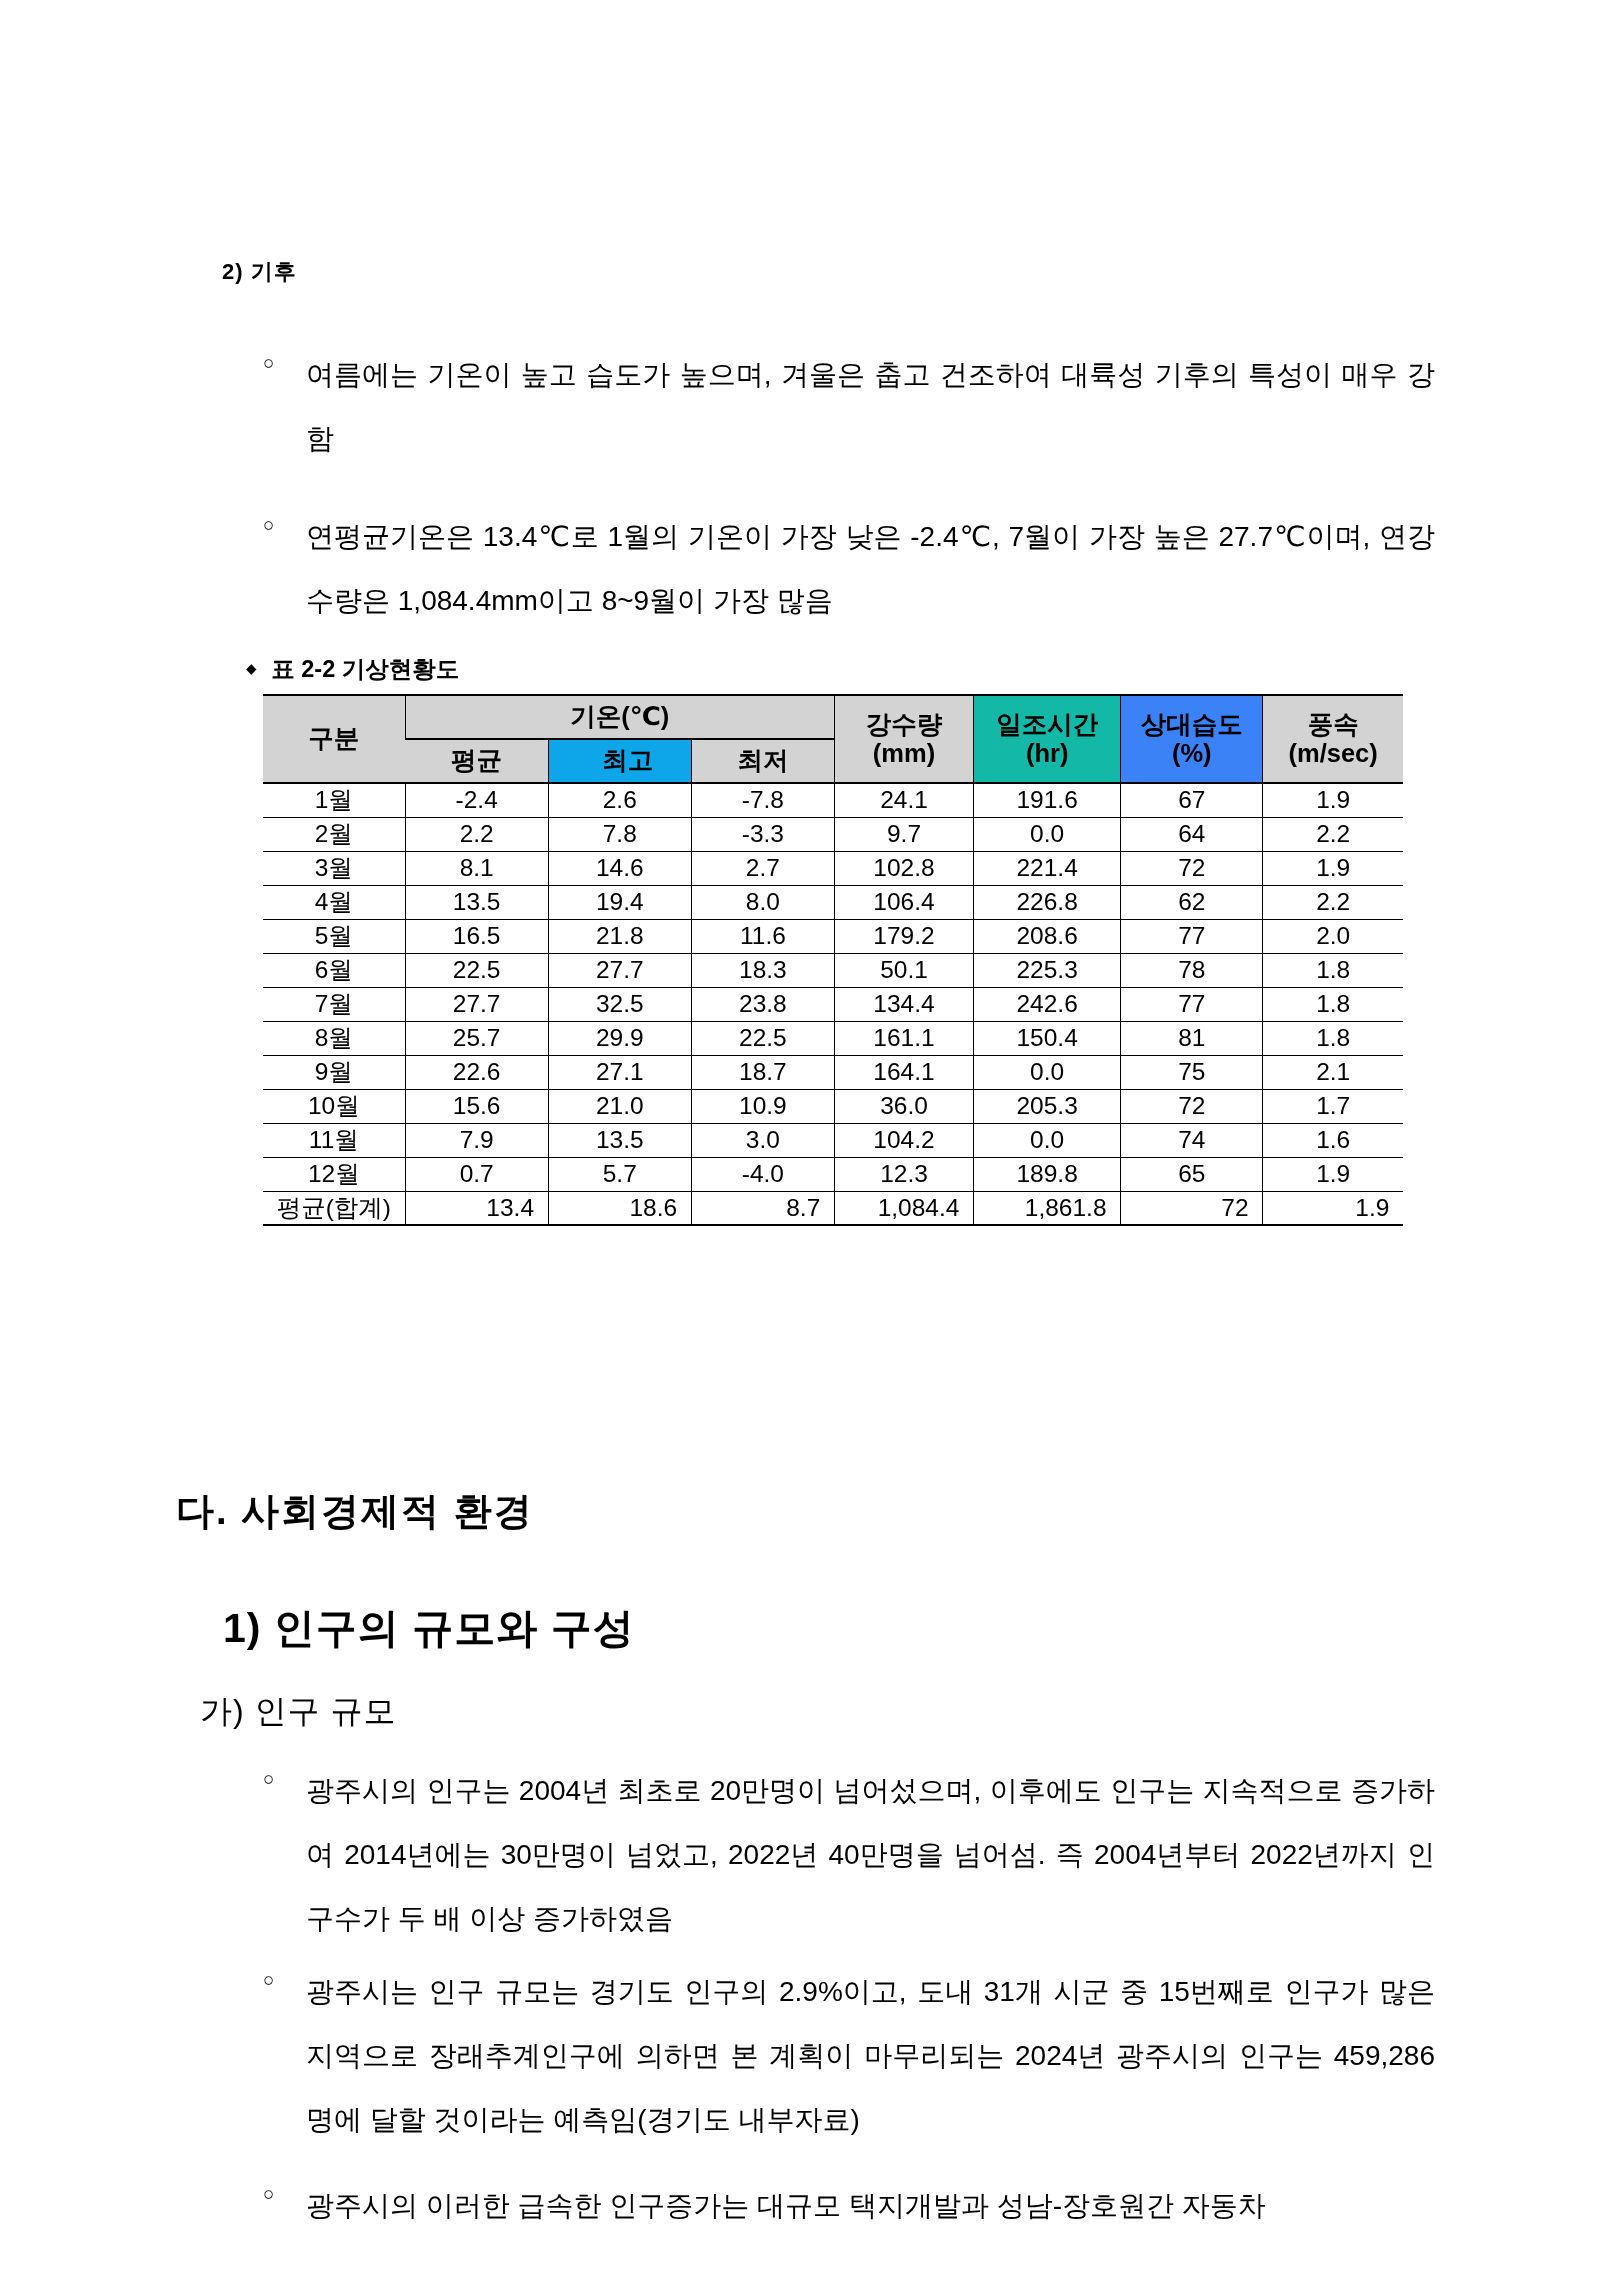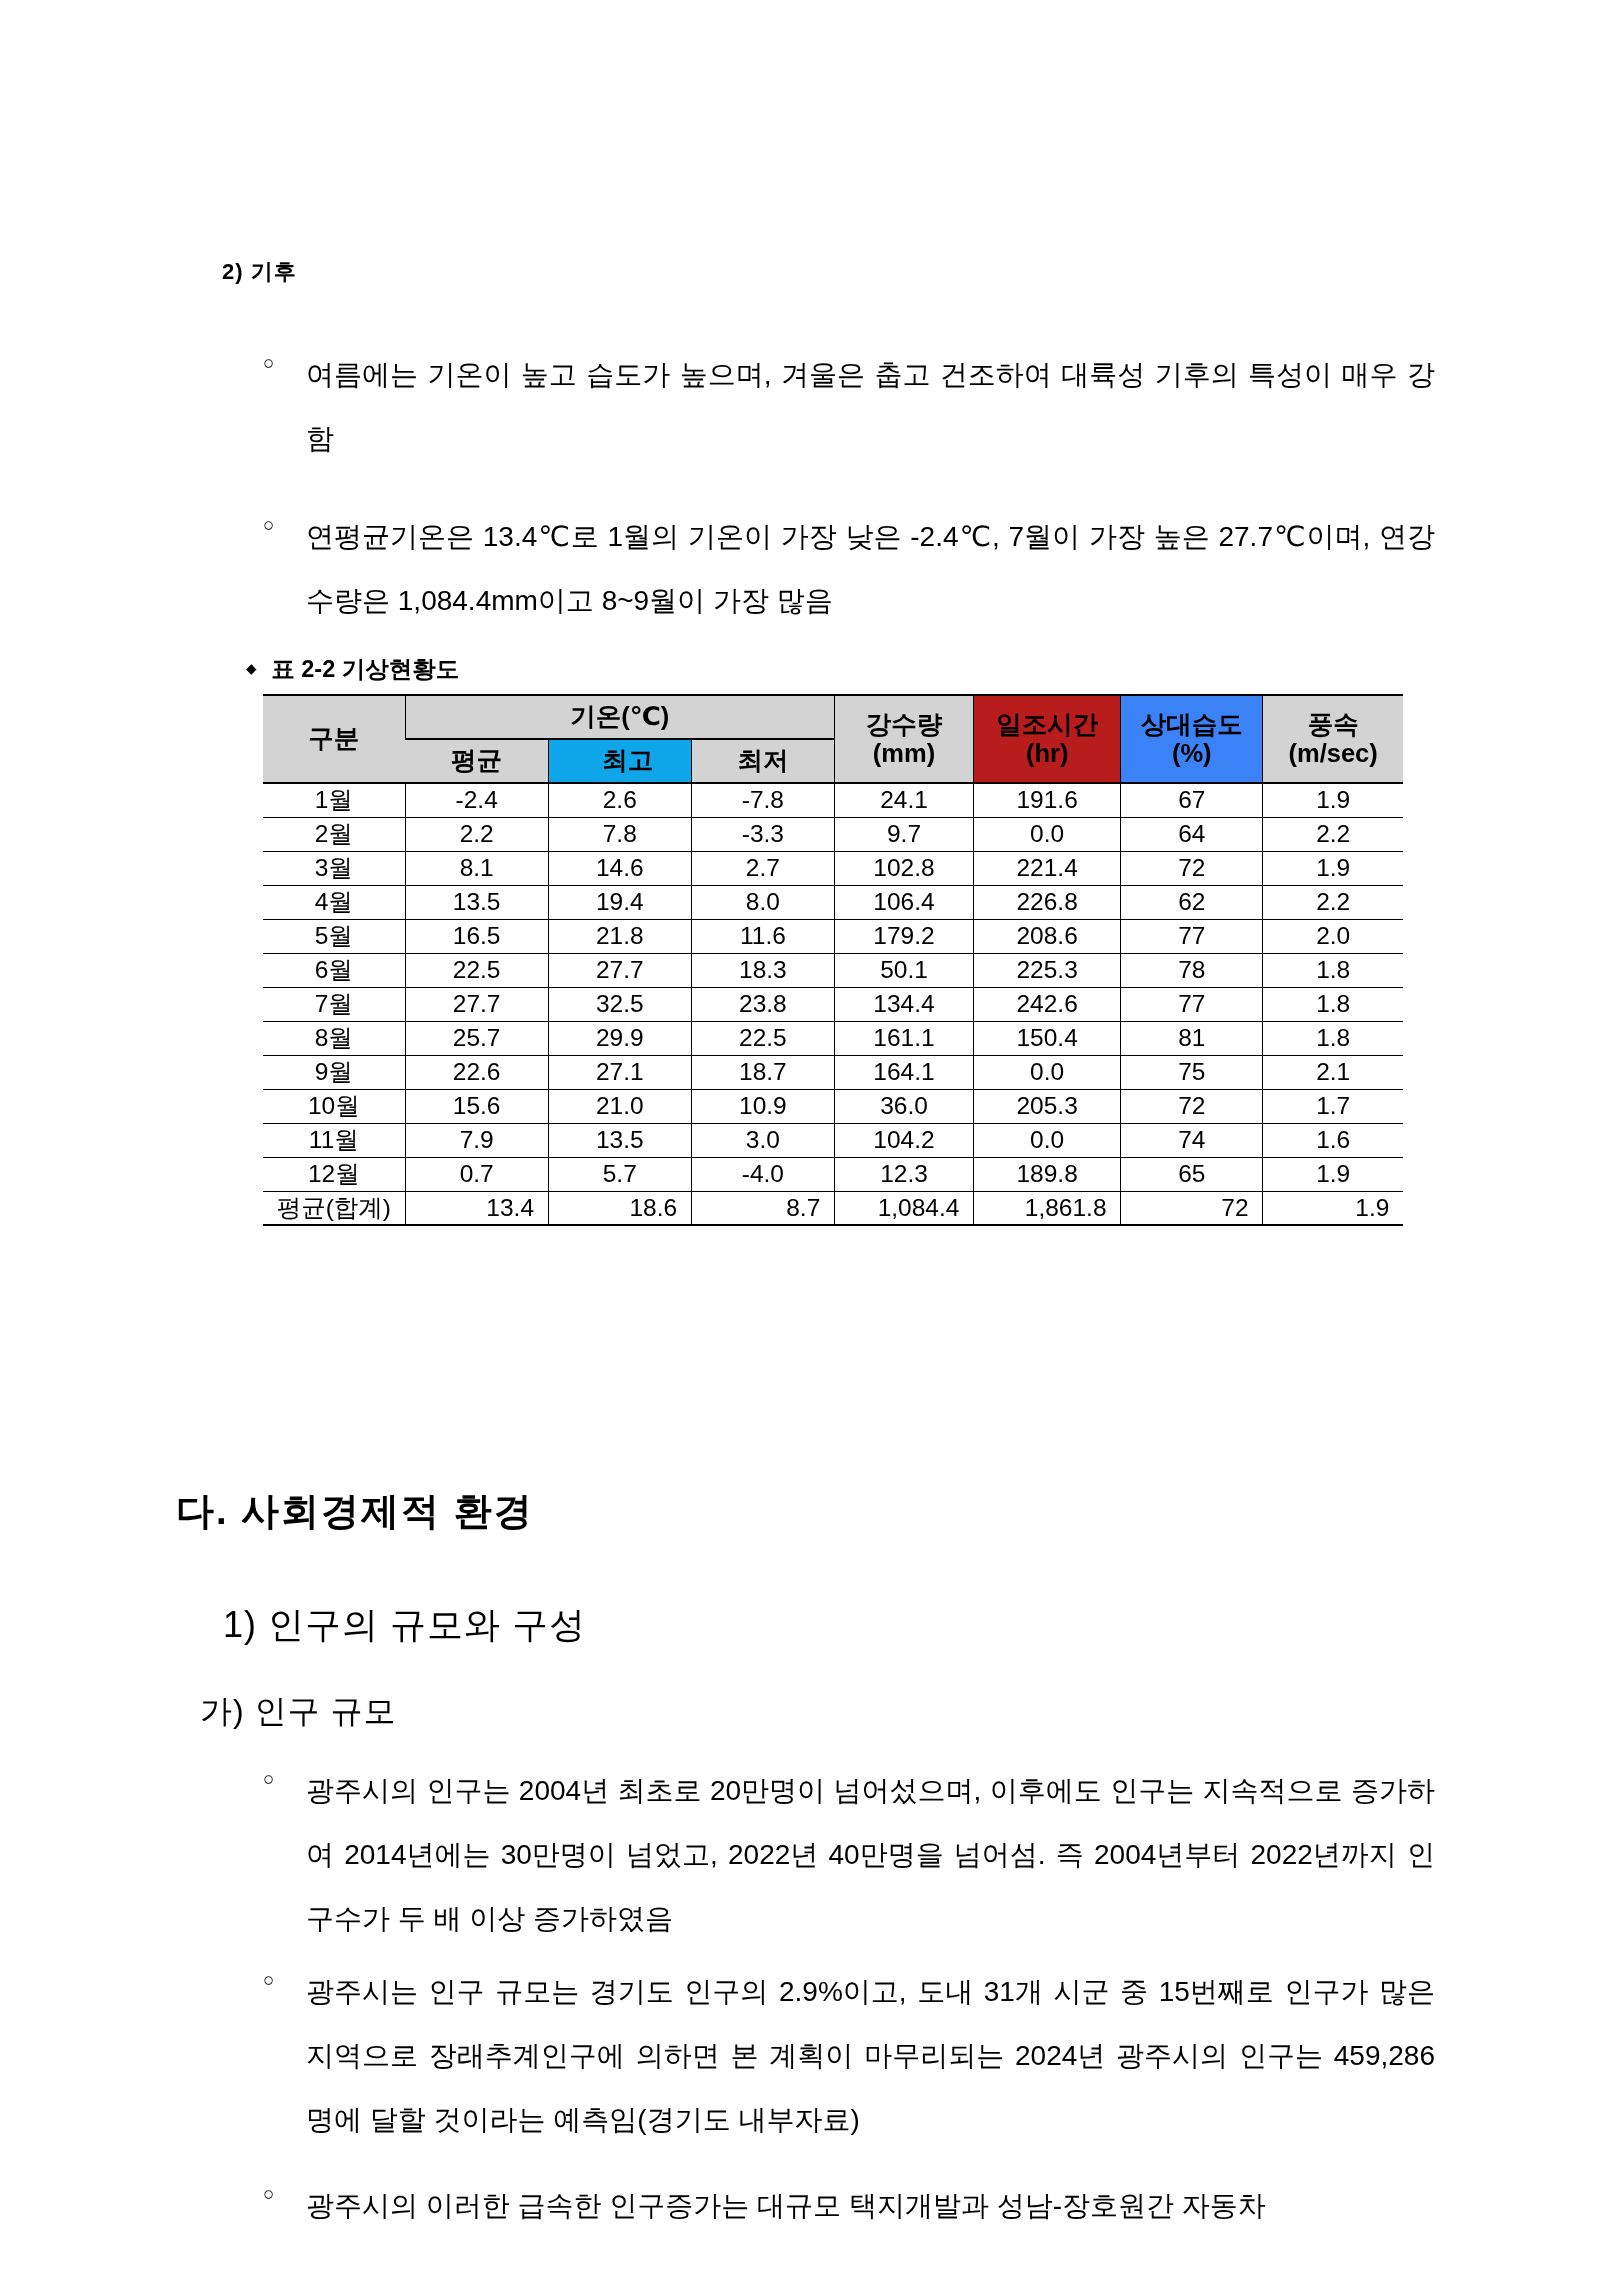--- a/index.html
+++ b/index.html
@@ -15,21 +15,21 @@
   
   .page-header {
     position:absolute; top:145px; left:127px;
     font-size:25.5px; color:#4d4d4d; letter-spacing:0.5px;
     display:flex; gap:29px; align-items:baseline;
   }
 
   
   .h-climate   { position:absolute; top:257px;  left:222px; font-size:22px; font-weight:bold; letter-spacing:1px; }
   .h-socio     { position:absolute; top:1486px; left:176px; font-size:38px; font-weight:bold; letter-spacing:2px; }
-  .h-pop       { position:absolute; top:1601px; left:223px; font-size:36px; font-weight:normal; letter-spacing:1px; }
+  .h-pop       { position:absolute; top:1601px; left:223px; font-size:41px; font-weight:bold; letter-spacing:1px; }
   .h-popsize   { position:absolute; top:1690px; left:200px; font-size:32px; font-weight:normal; letter-spacing:1px; }
 
   
   .bullet { position:absolute; left:263px; width:1172px; display:flex; }
   .bullet .marker { flex:none; width:43px; font-size:18.6px; padding-top:8.8px; }
   .bullet .btext {
     flex:1; font-size:28px; line-height:64px;
     text-align:justify; text-justify:inter-word; word-break:break-all;
   }
   #bullet-c1 { top:343px; }
@@ -106,21 +106,21 @@
         <col style="width:140px">
     </colgroup>
     <thead>
       <tr class="top">
         <th rowspan="2" style="background: rgb(211, 211, 211);">구분</th>
         <th colspan="3" class="temp-group" style="background: rgb(211, 211, 211);">기온(℃)</th>
         <th rowspan="2" style="background: rgb(211, 211, 211);">
           <div>강수량</div>
           <div>(mm)</div>
         </th>
-        <th rowspan="2" style="background: #b91c1c;">
+        <th rowspan="2" style="background: #14b8a6;">
           <div>일조시간</div>
           <div>(hr)</div>
         </th>
         <th rowspan="2" style="background: #3b82f6; margin-top: 21px;">
           <div>상대습도</div>
           <div>(%)</div>
         </th>
         <th rowspan="2" style="background: rgb(211, 211, 211);">
           <div>풍속</div>
           <div>(m/sec)</div>

